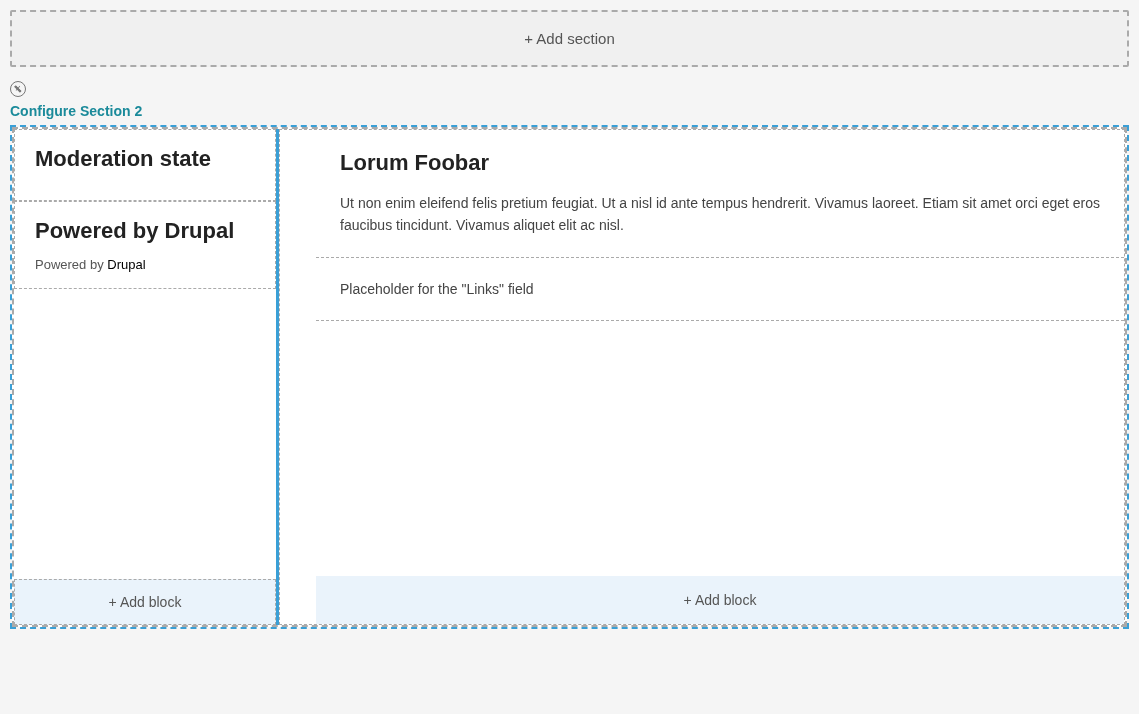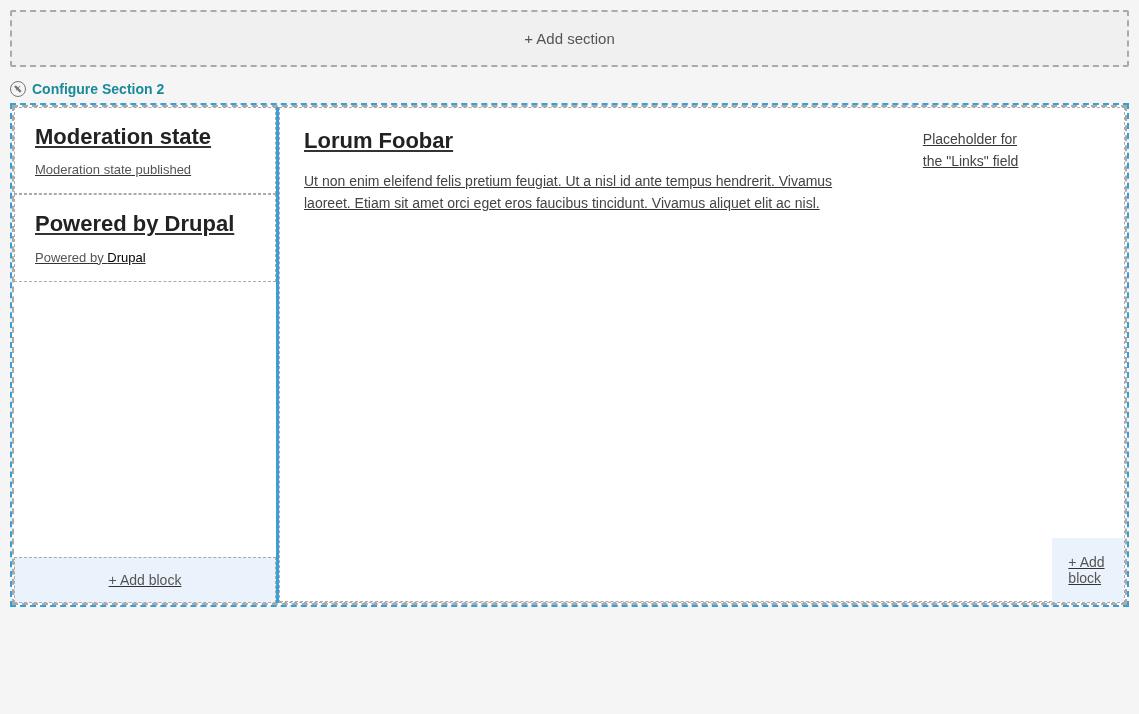--- a/index.html
+++ b/index.html
@@ -27,20 +27,21 @@
       color: #555;
     }
 
     
     .configure-section-header {
       display: flex;
       align-items: flex-start;
       gap: 6px;
       margin-bottom: 4px;
       padding: 2px 0;
+      flex-direction: column;
     }
     .configure-section-header .close-icon {
       width: 16px;
       height: 16px;
       border: 1.5px solid #777;
       border-radius: 50%;
       display: flex;
       align-items: center;
       justify-content: center;
       cursor: pointer;
@@ -124,22 +125,23 @@
     }
     .add-block-sidebar span {
       font-size: 14px;
       color: #555;
     }
 
     
     .right-content {
       flex: 1;
       display: flex;
-      flex-direction: row;
+      flex-direction: column;
       border: 1px dashed #aaa;
+      padding-left: 36px;
     }
 
     .content-block {
       border-bottom: 1px dashed #aaa;
       padding: 20px 24px;
     }
 
     .content-block-title {
       font-size: 22px;
       font-weight: bold;
@@ -169,21 +171,20 @@
     }
     .add-block-bottom span {
       font-size: 14px;
       color: #555;
     }
 
     
     .section-wrapper {
       border: 2px dashed #3a9fd6;
       padding: 0;
-      text-decoration: underline;
     }
   </style>
 </head>
 <body>
 
 <div class="add-section-bar">
   <span>+ Add section</span>
 </div>
 
 <div class="configure-section-header">
@@ -193,21 +194,20 @@
   <span class="configure-label">Configure Section 2</span>
 </div>
 
 <div class="section-wrapper">
   <div class="section-container">
 
     <div class="left-sidebar">
 
       <div class="block-item">
         <div class="block-title">Moderation state</div>
-        <div class="block-subtitle">Moderation state published</div>
       </div>
 
       <div class="block-item">
         <div class="block-title">Powered by Drupal</div>
         <div class="block-subtitle">
           <span>Powered by </span><a class="block-link" href="#">Drupal</a>
         </div>
       </div>
 
       <div class="add-block-sidebar">

